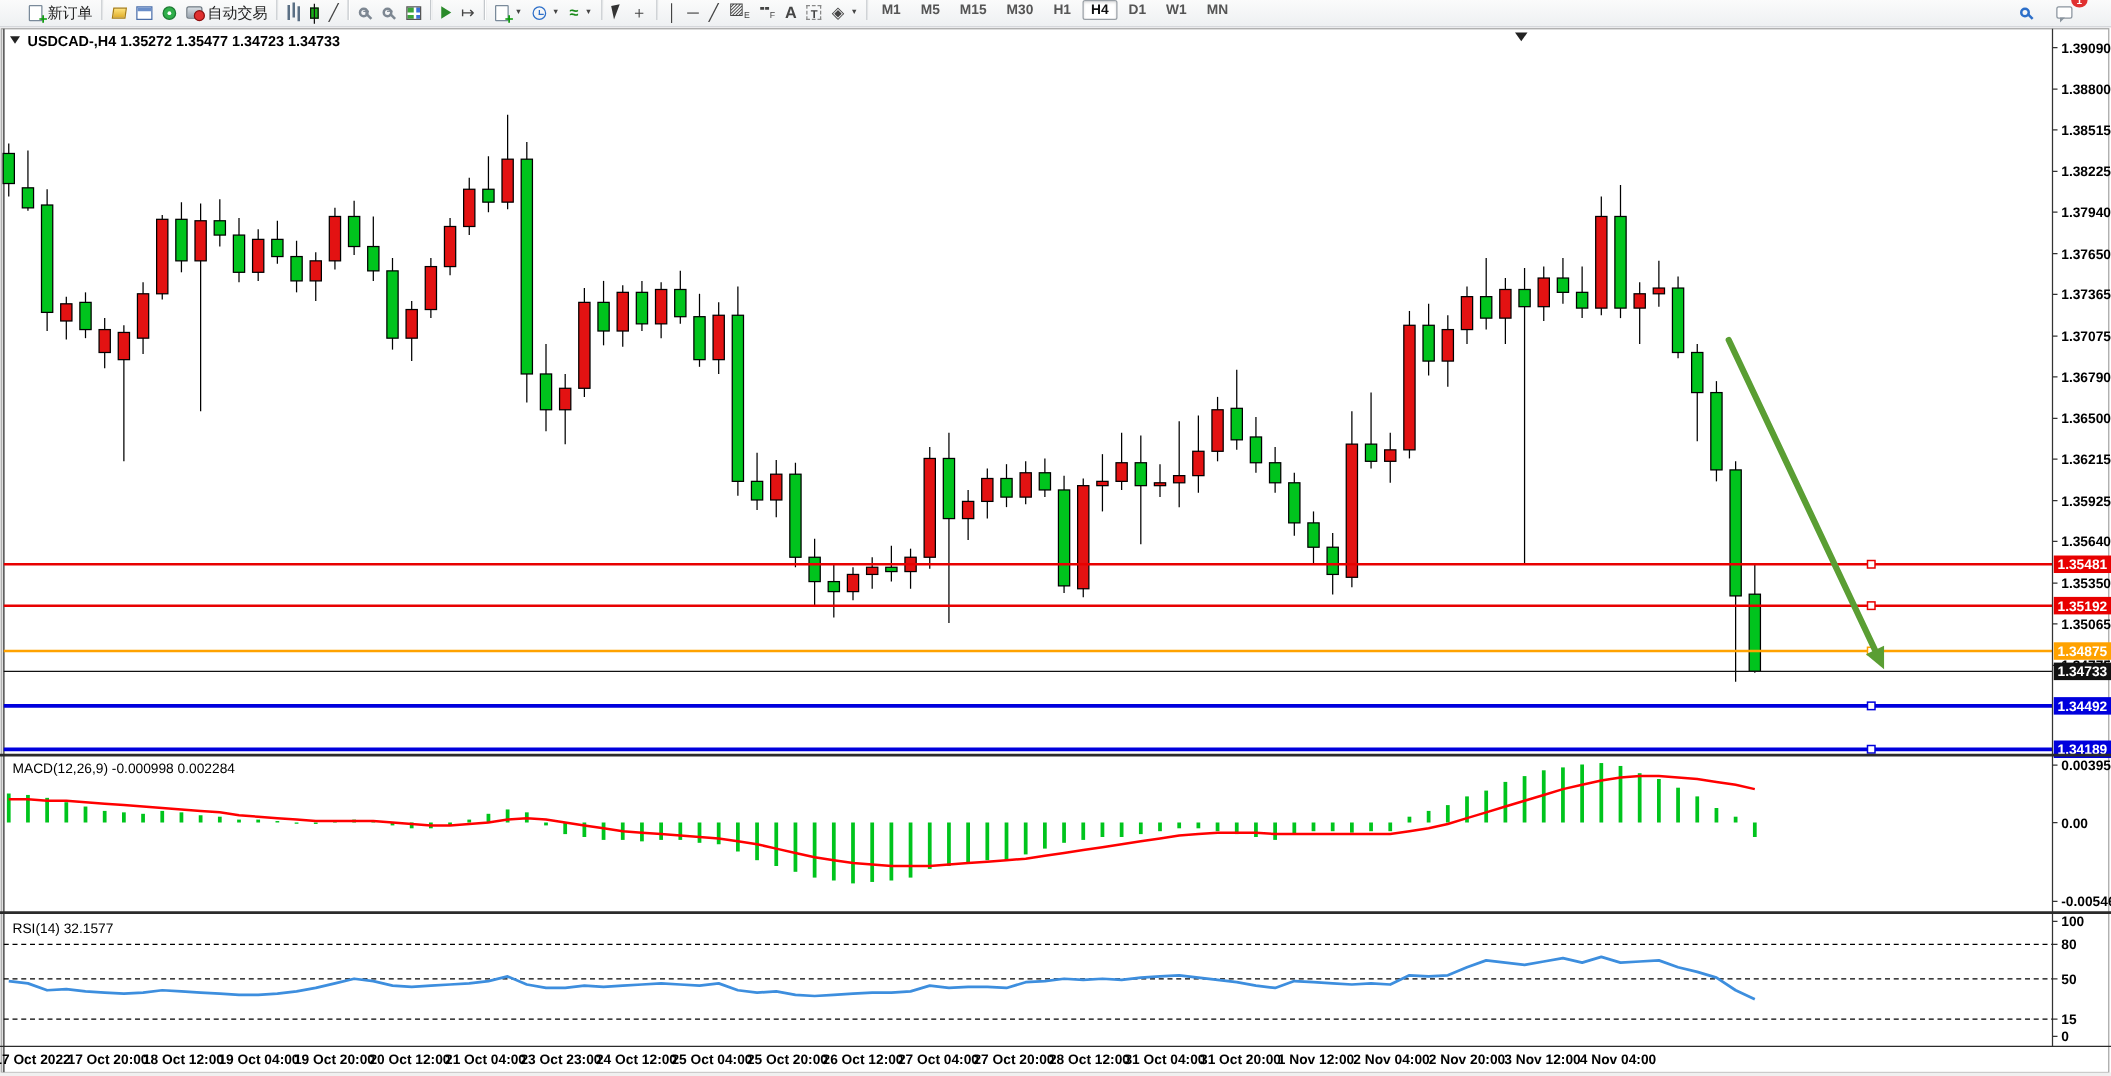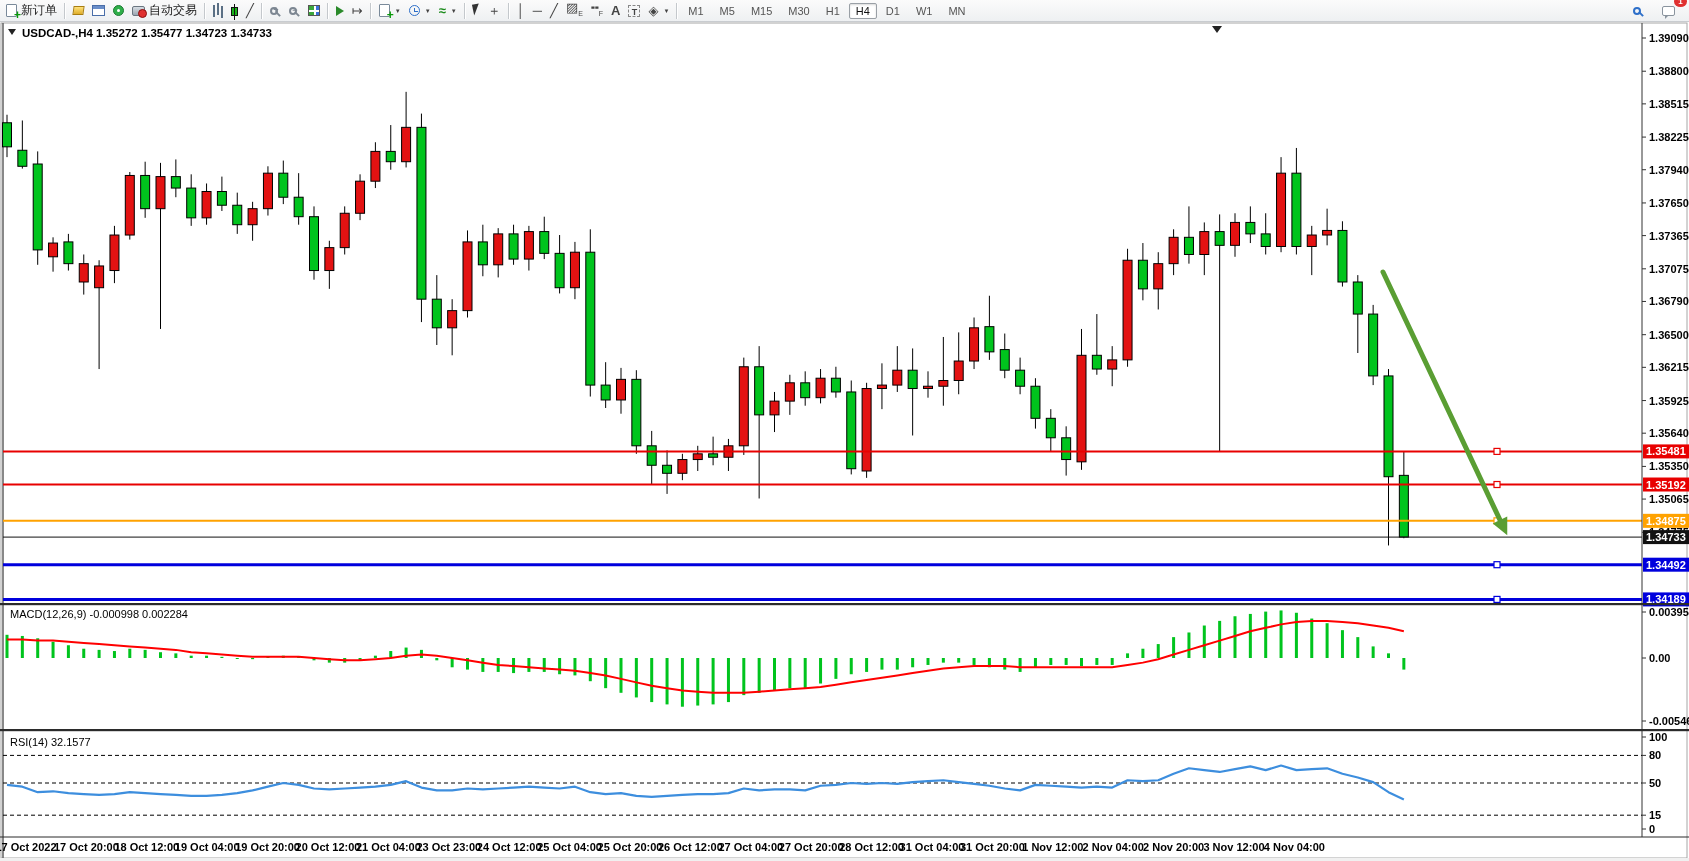--- a/index.html
+++ b/index.html
@@ -1,20 +1,20 @@
 <!DOCTYPE html>
 <html><head>
 <meta charset="utf-8">
 <style>
   html,body{margin:0;padding:0;background:#fff;width:1689px;height:861px;overflow:hidden;
     font-family:"Liberation Sans",sans-serif;-webkit-font-smoothing:antialiased;}
   
   .toolbar{position:absolute;left:0;top:0;width:1689px;height:22px;
     background:linear-gradient(#fbfbfb,#eef0f2);border-bottom:1px solid #c9ccd0;
-    display:flex;align-items:center;padding:0 2px;box-sizing:border-box;font-size:11px;color:#333;}
+    display:flex;align-items:flex-start;padding:0 19px;box-sizing:border-box;font-size:11px;color:#333;}
   .tbtn{display:inline-flex;align-items:center;gap:4px;height:20px;padding:0 4px;border-radius:2px;cursor:default;}
   .tlabel{font-size:12px;color:#222;white-space:nowrap;}
   .sep{display:inline-block;width:1px;height:16px;background:#c4c8cc;border-right:1px solid #fff;margin:0 3px;}
   .caret{font-size:6px;color:#444;margin-left:1px;}
   .ic{display:inline-block;position:relative;box-sizing:border-box;}
   .ic-doc{width:11px;height:13px;background:#fff;border:1px solid #7a8a9a;border-radius:1px;}
   .ic-doc::after{content:"+";position:absolute;right:-5px;bottom:-6px;color:#0a9a0a;font-weight:bold;font-size:12px;}
   .ic-cube{width:11px;height:9px;background:linear-gradient(#ffe27a,#e0ae2a);border:1px solid #a87d10;transform:skewX(-8deg);}
   .ic-win{width:13px;height:11px;border:1px solid #4a6ea9;background:#fff;}
   .ic-win::before{content:"";position:absolute;left:0;top:0;right:0;height:3px;background:#6a8ec9;}
@@ -34,21 +34,21 @@
   .ic-mag.blue::after{background:#2d6fc9;}
   .ic-tiles{width:12px;height:11px;border:1px solid #555;background:linear-gradient(90deg,#3aa53a 50%,#3a6fd8 50%);}
   .ic-tiles::before{content:"";position:absolute;left:5px;top:0;bottom:0;width:2px;background:#fff;}
   .ic-tiles::after{content:"";position:absolute;left:0;right:0;top:4px;height:2px;background:#fff;}
   .ic-play{width:0;height:0;border-left:8px solid #2a8a2a;border-top:5px solid transparent;border-bottom:5px solid transparent;}
   .ic-clock{width:11px;height:11px;border:1px solid #2d6fc9;border-radius:50%;}
   .ic-clock::before{content:"";position:absolute;left:4px;top:2px;width:1px;height:4px;background:#2d6fc9;}
   .ic-clock::after{content:"";position:absolute;left:4px;top:5px;width:4px;height:1px;background:#2d6fc9;}
   .ic-cursor{width:0;height:0;border-top:11px solid #333;border-right:7px solid transparent;transform:rotate(-12deg);margin-top:-2px;}
   .ic-T{width:12px;height:12px;border:1px dashed #888;font-size:9px;font-weight:bold;color:#444;text-align:center;line-height:12px;}
-  .tf{padding:1px 6px;font-size:11px;font-weight:normal;color:#555;border:1px solid transparent;border-radius:2px;}
+  .tf{padding:1px 6px;font-size:11px;font-weight:bold;color:#555;border:1px solid transparent;border-radius:2px;}
   .tf.active{background:#fff;border:1px solid #9aa0a6;color:#111;box-shadow:inset 0 1px 2px rgba(0,0,0,.15);}
   .tb-right{margin-left:auto;display:flex;align-items:center;gap:10px;padding-right:8px;}
   .ic-chat{width:13px;height:10px;background:#fff;border:1px solid #8a949e;border-radius:2px;}
   .ic-chat::before{content:"";position:absolute;left:2px;bottom:-4px;border-left:4px solid #8a949e;border-bottom:4px solid transparent;}
   .badge{position:absolute;right:-8px;top:-5px;min-width:11px;height:11px;border-radius:50%;background:#e03030;
     color:#fff;font-size:8px;font-weight:bold;text-align:center;line-height:11px;padding:0 1px;}
   
   #chartwrap{position:absolute;left:0;top:22px;width:1689px;height:839px;}
   svg text{font-family:"Liberation Sans",sans-serif;}
 </style>

